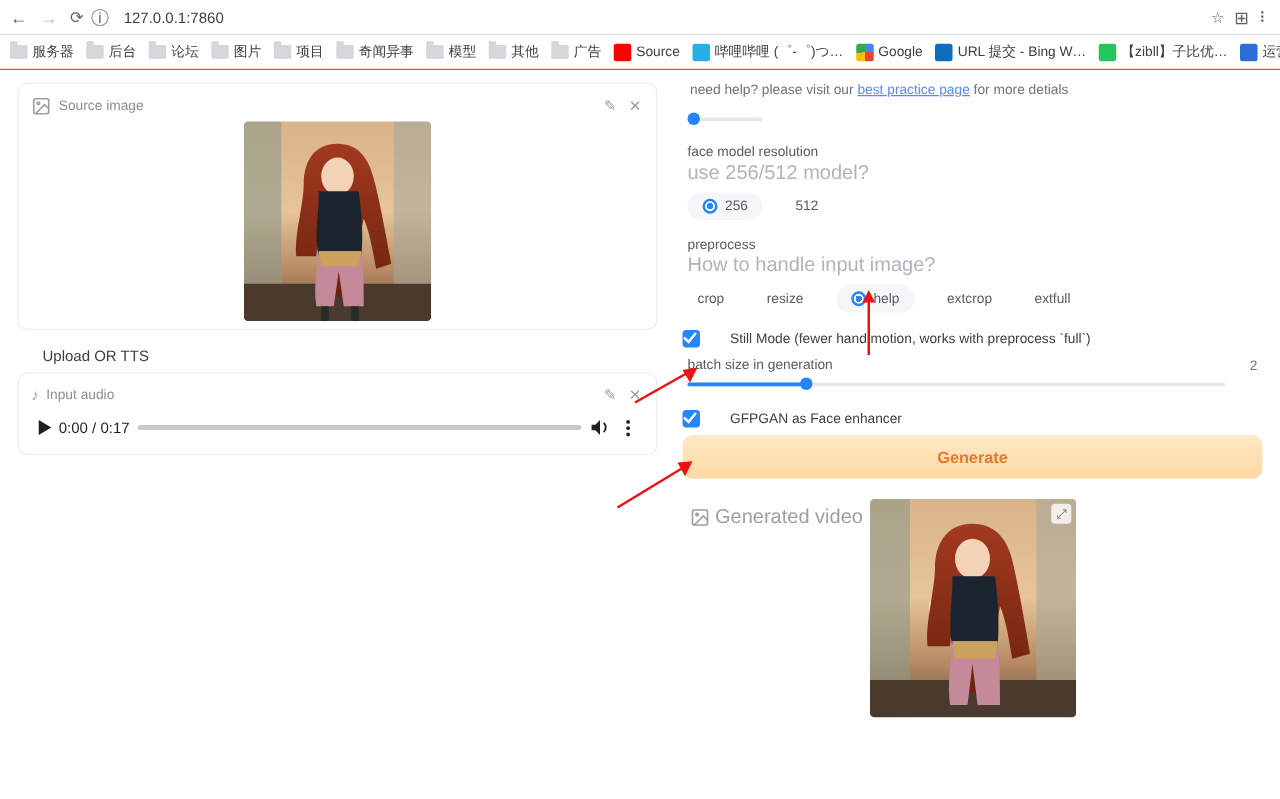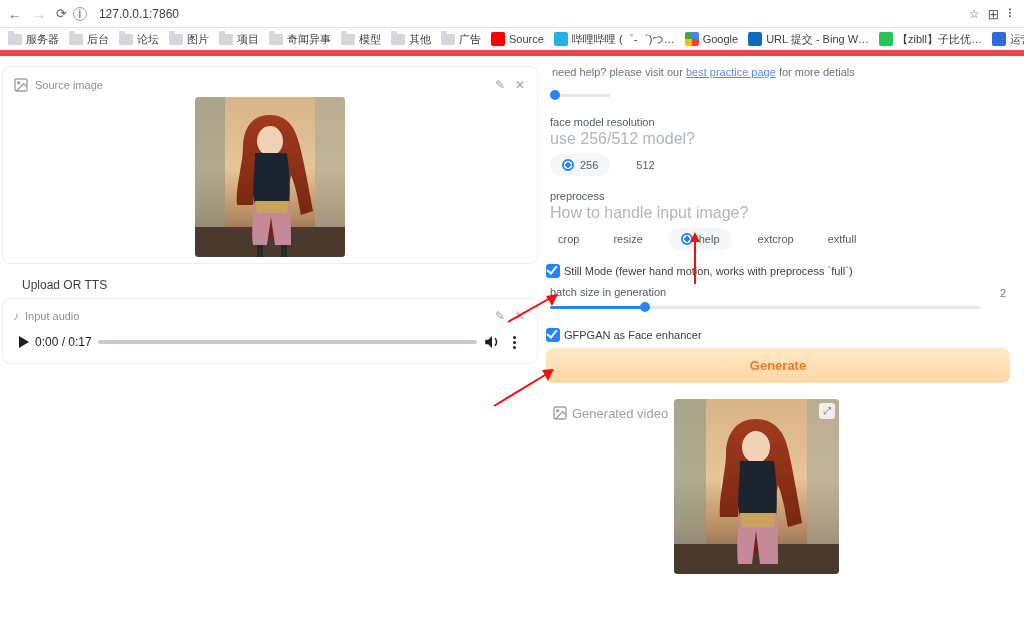--- a/index.html
+++ b/index.html
@@ -6,28 +6,28 @@
   body { background: #fff; width: 1024px; height: 639px; overflow: hidden; position: relative; }
 
   
   .chrome-bar { display: flex; align-items: center; height: 28px; padding: 0 8px; gap: 6px; border-bottom: 1px solid #e3e3e3; font-size: 12px; color: #5f6368; }
   .chrome-bar .nav { display: flex; gap: 10px; align-items: center; }
   .chrome-addr { flex: 1; display: flex; align-items: center; gap: 6px; }
   .chrome-addr .urlbox { flex: 1; padding: 2px 6px; color: #3c4043; }
   .chrome-right { display: flex; gap: 8px; align-items: center; }
 
   
-  .bm-bar { display: flex; height: 28px; padding: 0 8px; gap: 10px; font-size: 11px; color: #3c4043; border-bottom: 6px solid #ef4444; }
+  .bm-bar { display: flex; height: 28px; padding: 0 8px; gap: 10px; font-size: 11px; color: #3c4043; border-bottom: 1px solid #ef4444; }
   .bm { display: flex; align-items: center; gap: 4px; white-space: nowrap; cursor: pointer; }
   .bm .folder { width: 14px; height: 11px; background: #d4d7db; border-radius: 1px; position: relative; }
   .bm .folder::before { content:""; position:absolute; top:-3px; left:0; width:6px; height:3px; background:#d4d7db; border-radius:1px 1px 0 0;}
   .bm .favico { width: 14px; height: 14px; border-radius: 2px; display: inline-block; }
 
   .content { display: flex; height: calc(639px - 56px); }
-  .left-col { width: 540px; padding: 10px 2px; }
+  .left-col { width: 540px; padding: 10px 14px; }
   .right-col { flex: 1; padding: 6px 14px 6px 6px; position: relative; }
 
   .card { background: #fff; border: 1px solid #eceef2; border-radius: 8px; padding: 6px; margin-bottom: 14px; position: relative; }
 
   .card-head { display: flex; align-items: center; gap: 6px; font-size: 11px; color: #8a8f99; padding: 4px; }
   .card-head .spacer { flex: 1; }
   .pencil, .xbtn { width: 14px; height: 14px; color:#9aa0a6; cursor:pointer; font-size:12px; display:flex; align-items:center; justify-content:center;}
 
   .imgbox { width: 150px; height: 160px; margin: 0 auto; border-radius: 4px; overflow: hidden; }
   .imgbox svg { width: 100%; height: 100%; display: block; }
@@ -56,28 +56,28 @@
   .slider.batch .fill { position:absolute; top:6px; left:0; height:3px; background:#2684ff; border-radius:2px; width: 95px;}
   .slider.batch .bar { right: 0; }
   .slider.batch .knob { left: 90px; }
 
   .radio-row { display:flex; gap:18px; align-items:center;}
   .radio-pill { display:flex; align-items:center; gap:6px; padding:5px 12px; background:#f5f6f8; border-radius:16px; font-size:11px; color:#555b66; cursor:pointer;}
   .radio-dot { width:12px; height:12px; border:2px solid #b9bdc6; border-radius:50%; display:inline-block;}
   .radio-pill.sel .radio-dot { border-color:#2684ff; background: radial-gradient(circle,#2684ff 0 45%, #fff 46% 100%);}
   .radio-pill.plain { background:transparent; padding:5px 8px;}
 
-  .check-row { display:flex; align-items:center; gap:4px; font-size:11px; color:#3c4043; margin: 6px 0;}
+  .check-row { display:flex; align-items:center; gap:24px; font-size:11px; color:#3c4043; margin: 6px 0;}
   .check-row .chk { width:14px; height:14px; border-radius:3px; background:#2684ff; position:relative; cursor:pointer;}
   .check-row .chk::after { content:""; position:absolute; left:3px; top:0px; width:4px; height:8px; border:2px solid #fff; border-top:none; border-left:none; transform:rotate(40deg);}
 
   .gen-btn { display:block; width:100%; padding:10px; background:linear-gradient(180deg,#ffe9c7,#ffd7a3); color:#e8782d; font-size:13px; font-weight:600; border:none; border-radius:8px; text-align:center; cursor:pointer; margin-top:6px;}
 
   .output-card { margin-top: 16px; display:flex; }
-  .out-label { writing-mode: horizontal-tb; font-size:13px; color:#9aa0a6; padding:6px;justify-content:space-between;}
+  .out-label { writing-mode: horizontal-tb; font-size:16px; color:#9aa0a6; padding:6px;justify-content:space-between;}
   .out-img { width:165px; height:175px; border-radius:4px; overflow:hidden; position:relative;}
   .out-img svg { width:100%; height:100%; display:block;}
   .out-expand { position:absolute; top:4px; right:4px; width:16px; height:16px; border-radius:3px; background:#ffffffcc; cursor:pointer; display:flex; align-items:center; justify-content:center; font-size:10px; color:#666;}
 
   
   .arrow { position:absolute; pointer-events:none; }
   .arrow svg { overflow: visible; }
 
   .icon-img { width:16px;height:16px; color:#9aa0a6;}
 </style>

